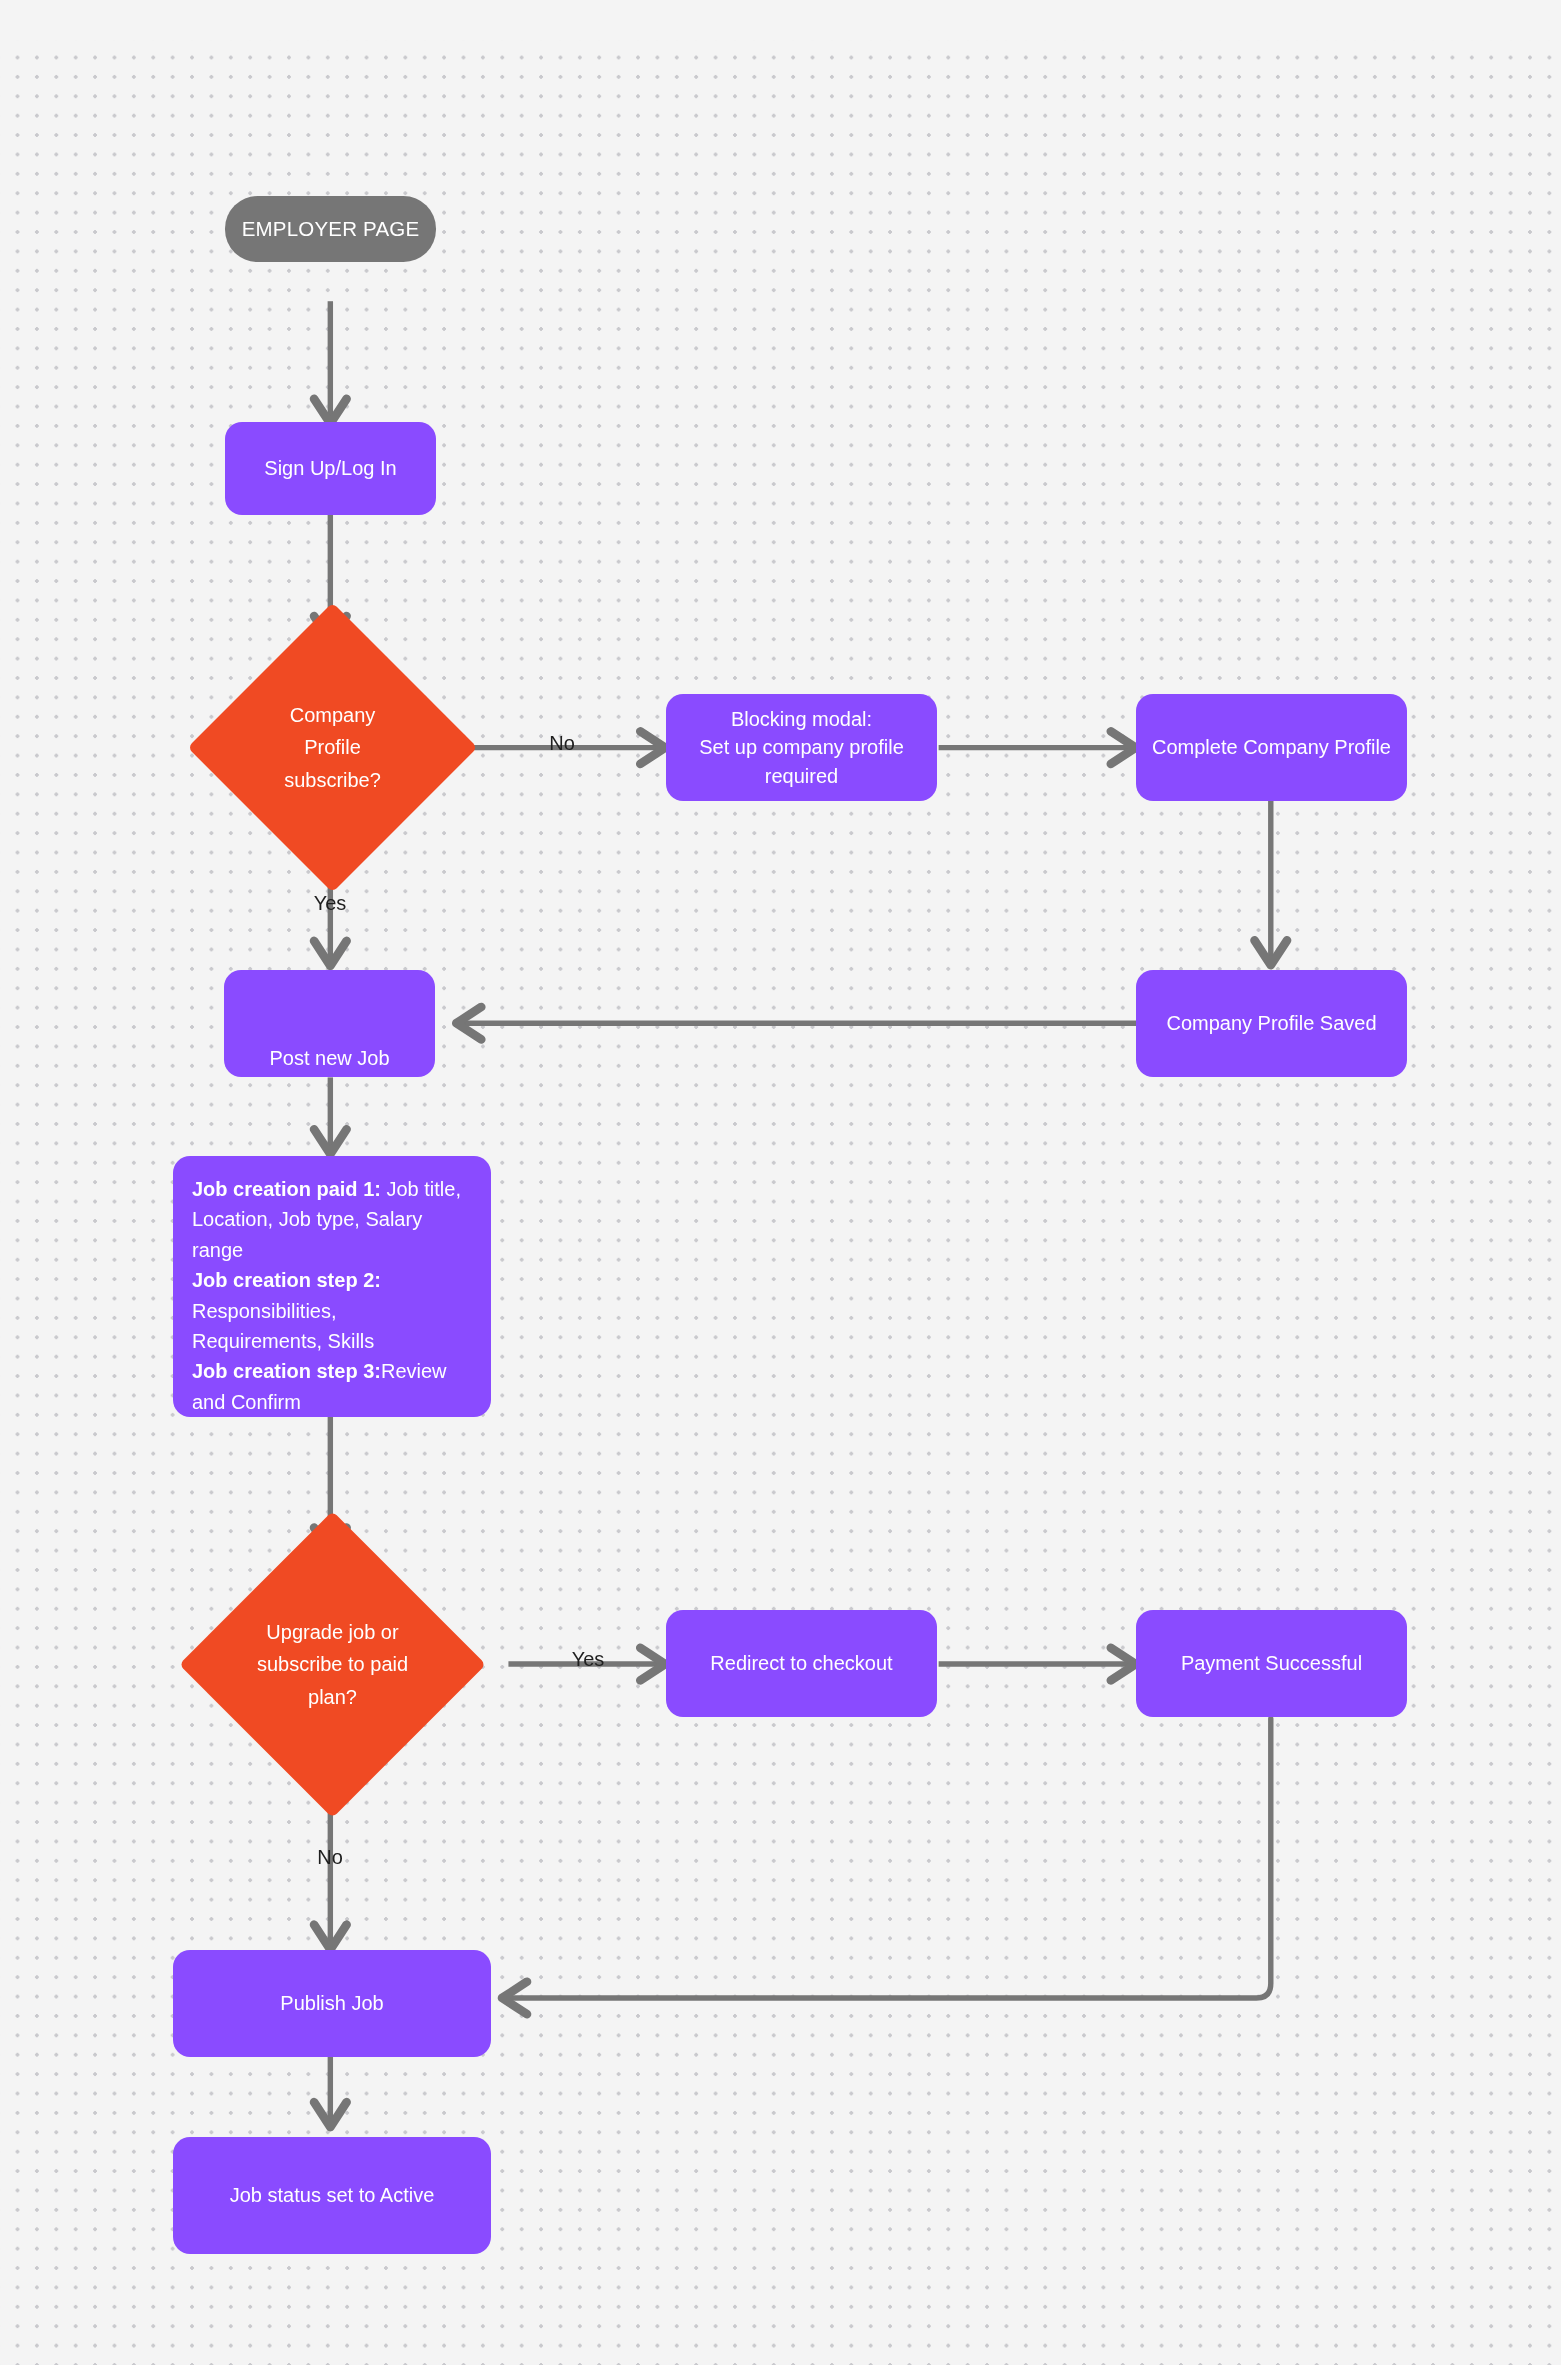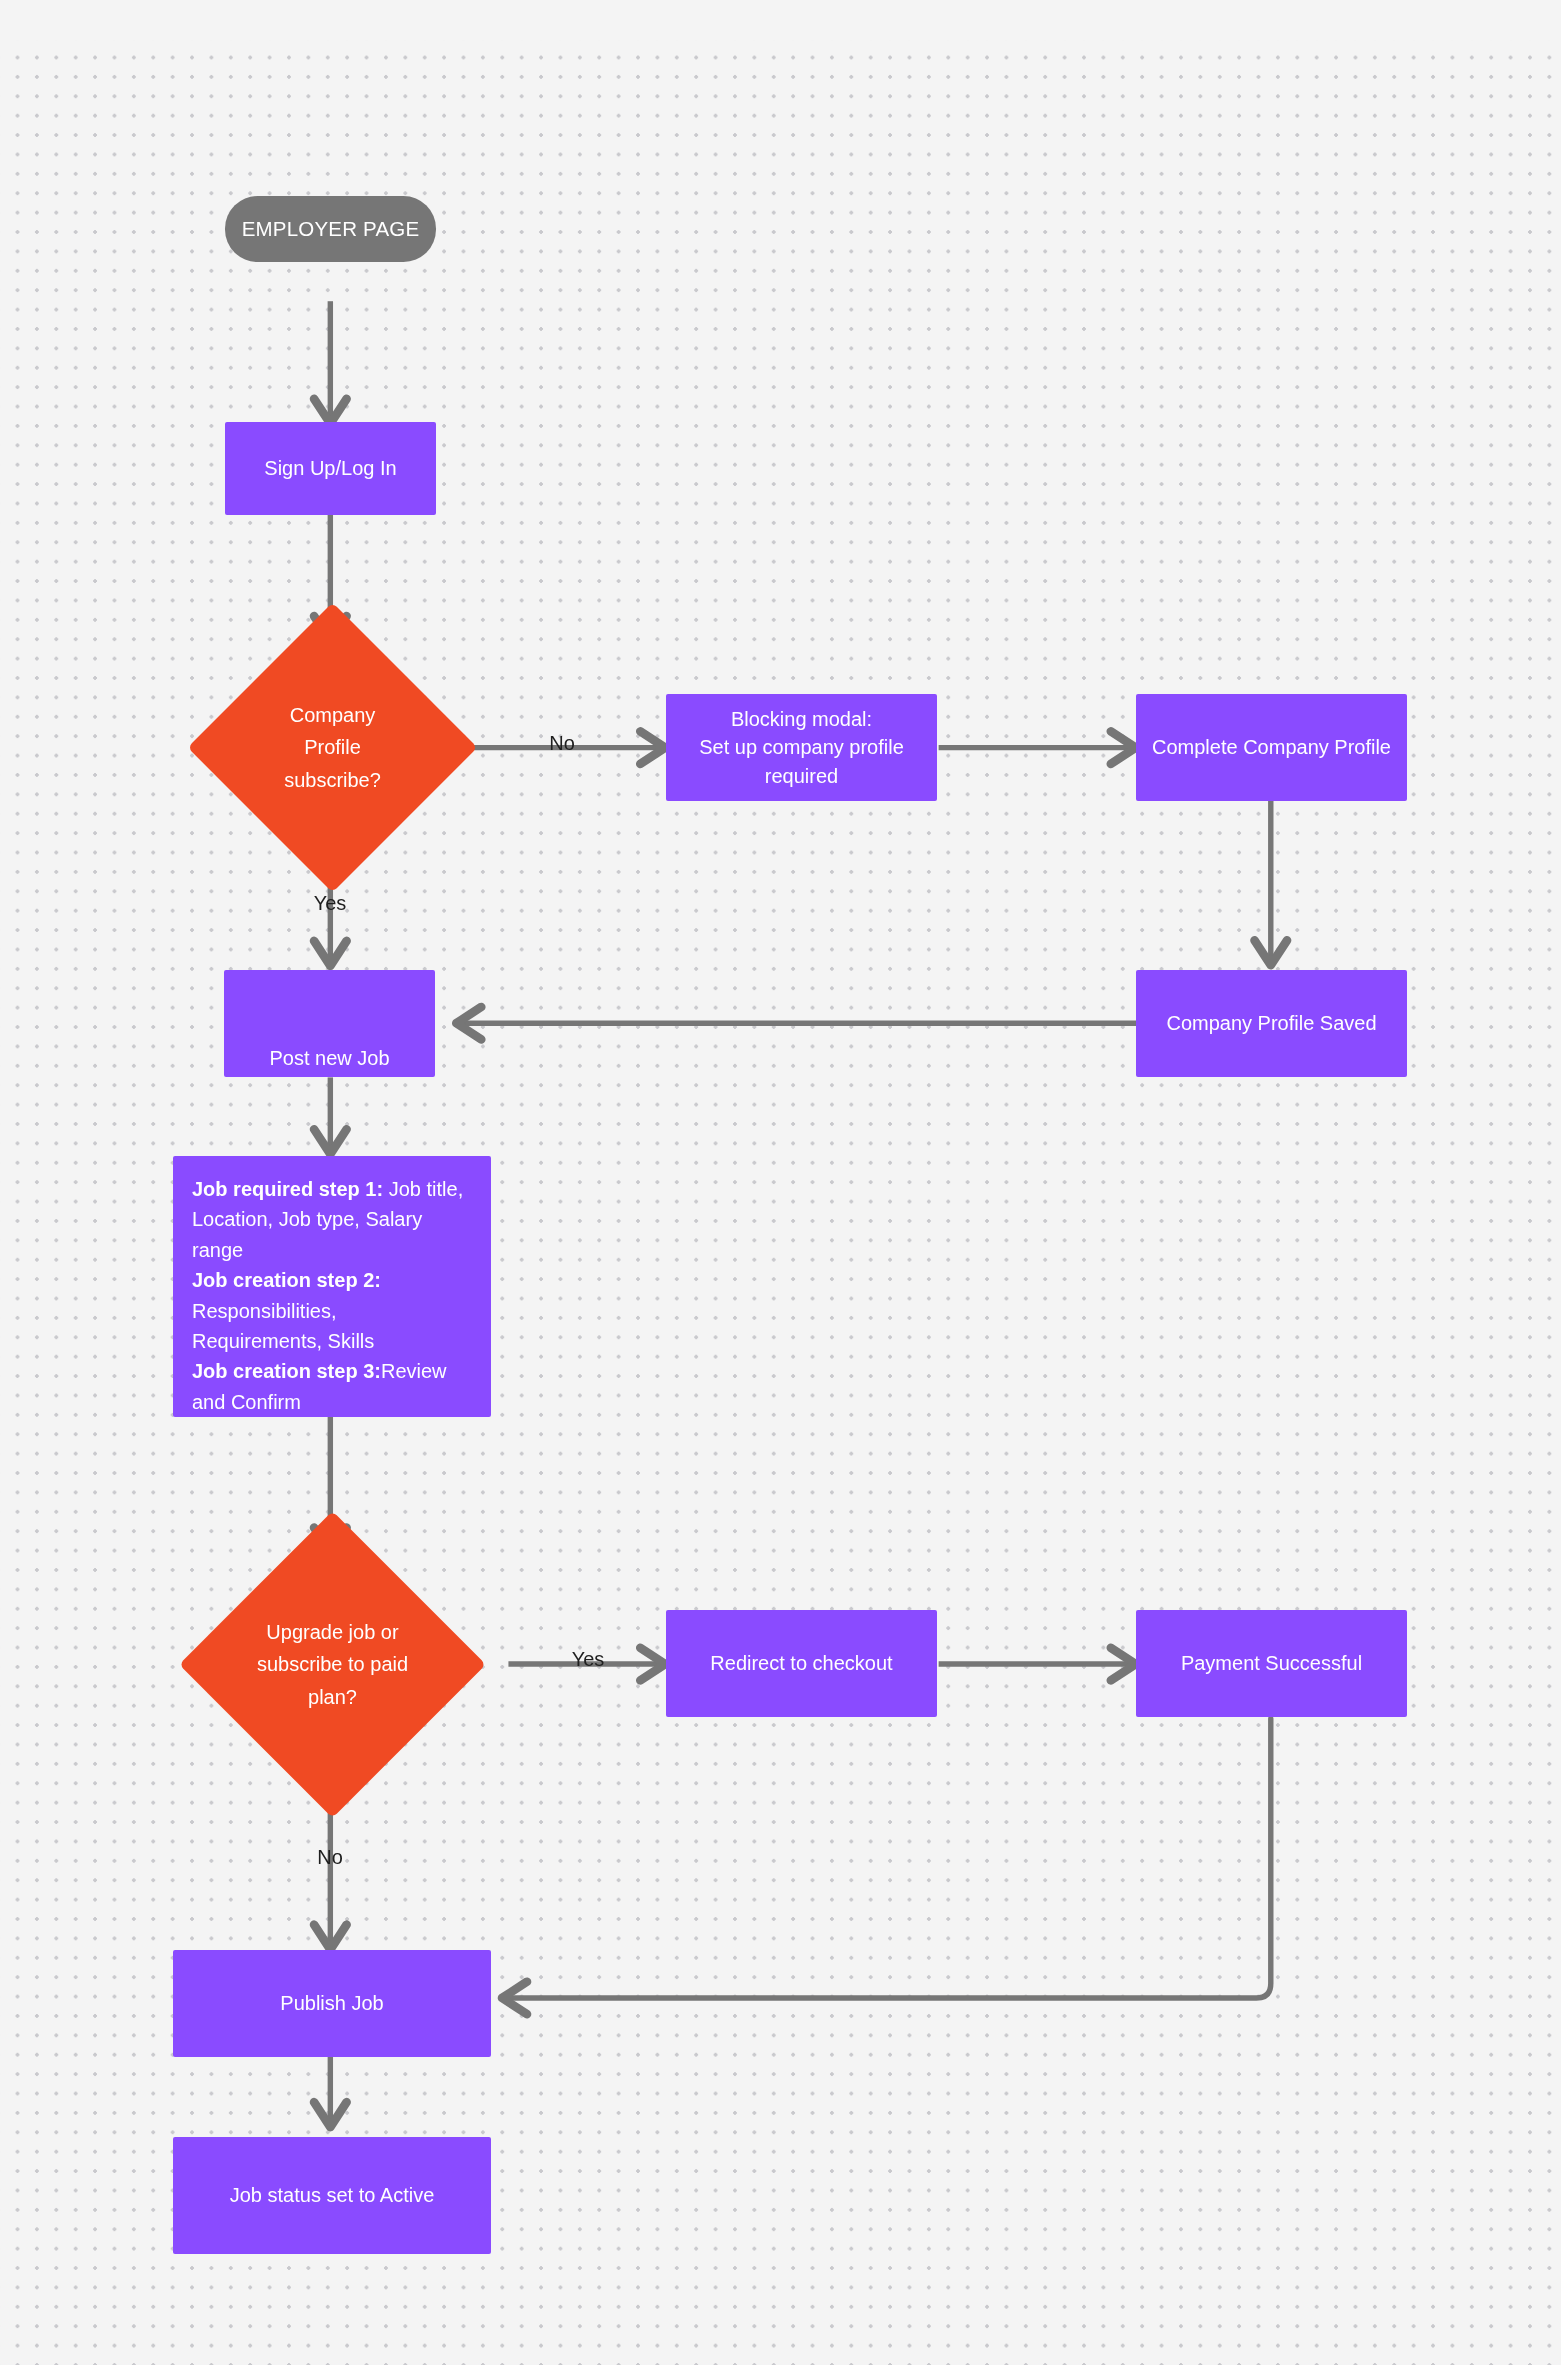--- a/index.html
+++ b/index.html
@@ -30,21 +30,21 @@
     z-index: 3;
   }
   .node-start {
     background: #767676;
     border-radius: 32.5px;
     font-size: 20.5px;
     letter-spacing: 0.2px;
   }
   .node-process {
     background: #8a4bff;
-    border-radius: 2px;
+    border-radius: 17px;
     font-size: 20px;
     line-height: 1.42;
     padding: 4.8px 10.8px;
   }
   .node-process-left {
     text-align: left;
     justify-content: flex-start;
     align-items: flex-start;
     padding: 18px 19px;
     line-height: 1.52;
@@ -173,21 +173,21 @@
     <span>Company Profile Saved</span>
   </div>
 
   <div class="node node-process" style="left:224px; top:930px; width:211px; height:107px;align-items:flex-end;">
     <span>Post new Job</span>
   </div>
 
   <div class="node node-process node-process-left" style="left:173px; top:1116px; width:318px; height:261px;">
     <div style="width:100%;">
       <div>
-        <b>Job required step 1:</b><span> Job title, Location, Job type, Salary range</span>
+        <b>Job creation paid 1:</b><span> Job title, Location, Job type, Salary range</span>
       </div>
       <div>
         <b>Job creation step 2:</b><span> Responsibilities, Requirements, Skills</span>
       </div>
       <div>
         <b>Job creation step 3:</b><span>Review and Confirm</span>
       </div>
     </div>
   </div>
 

